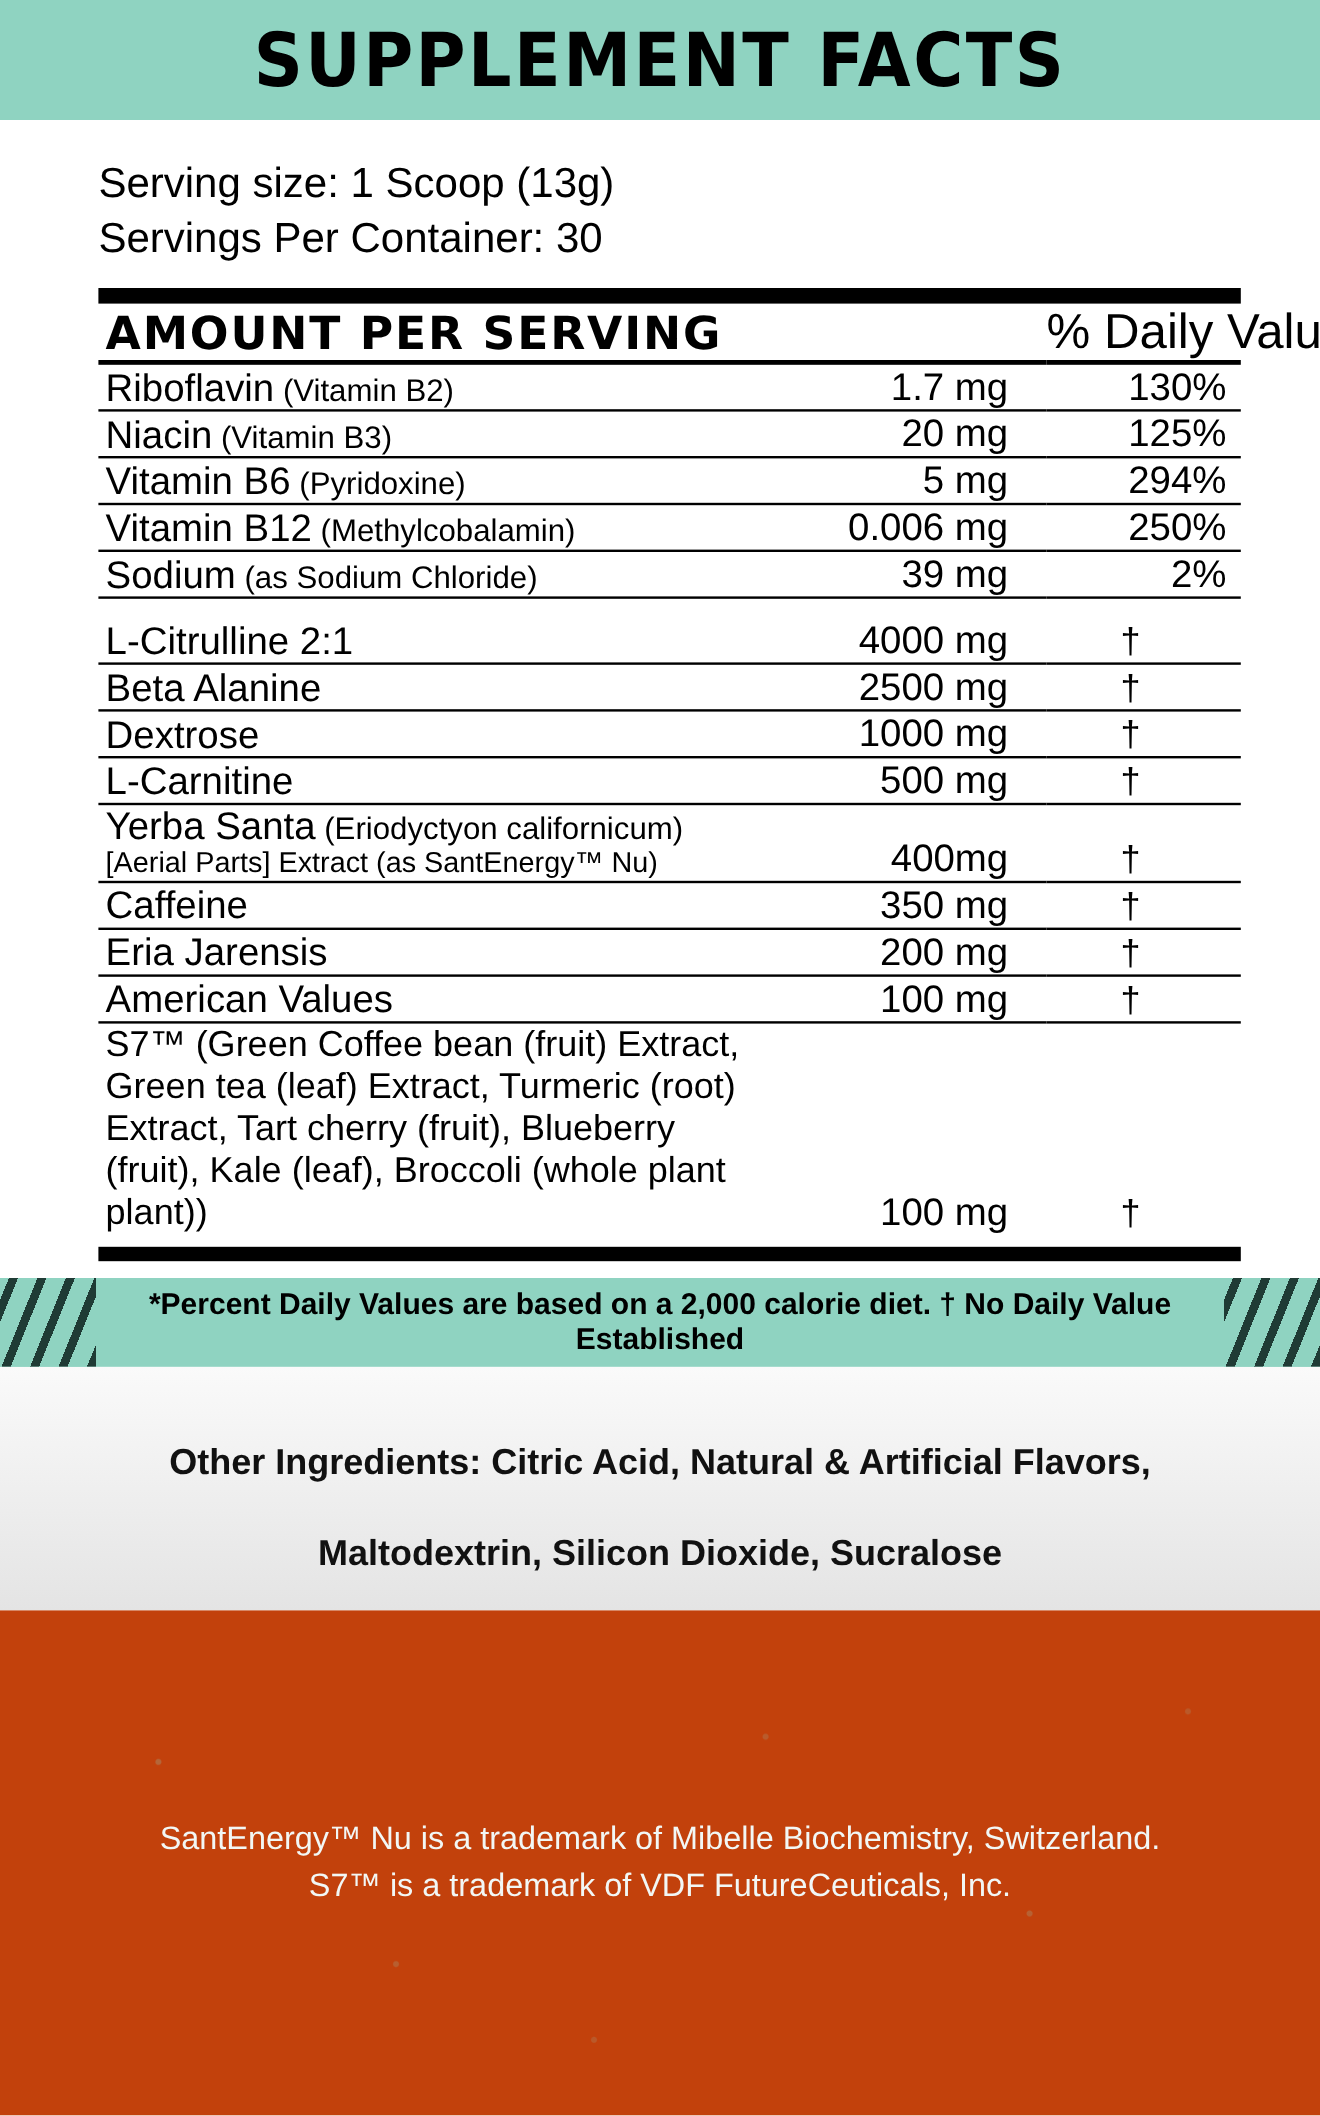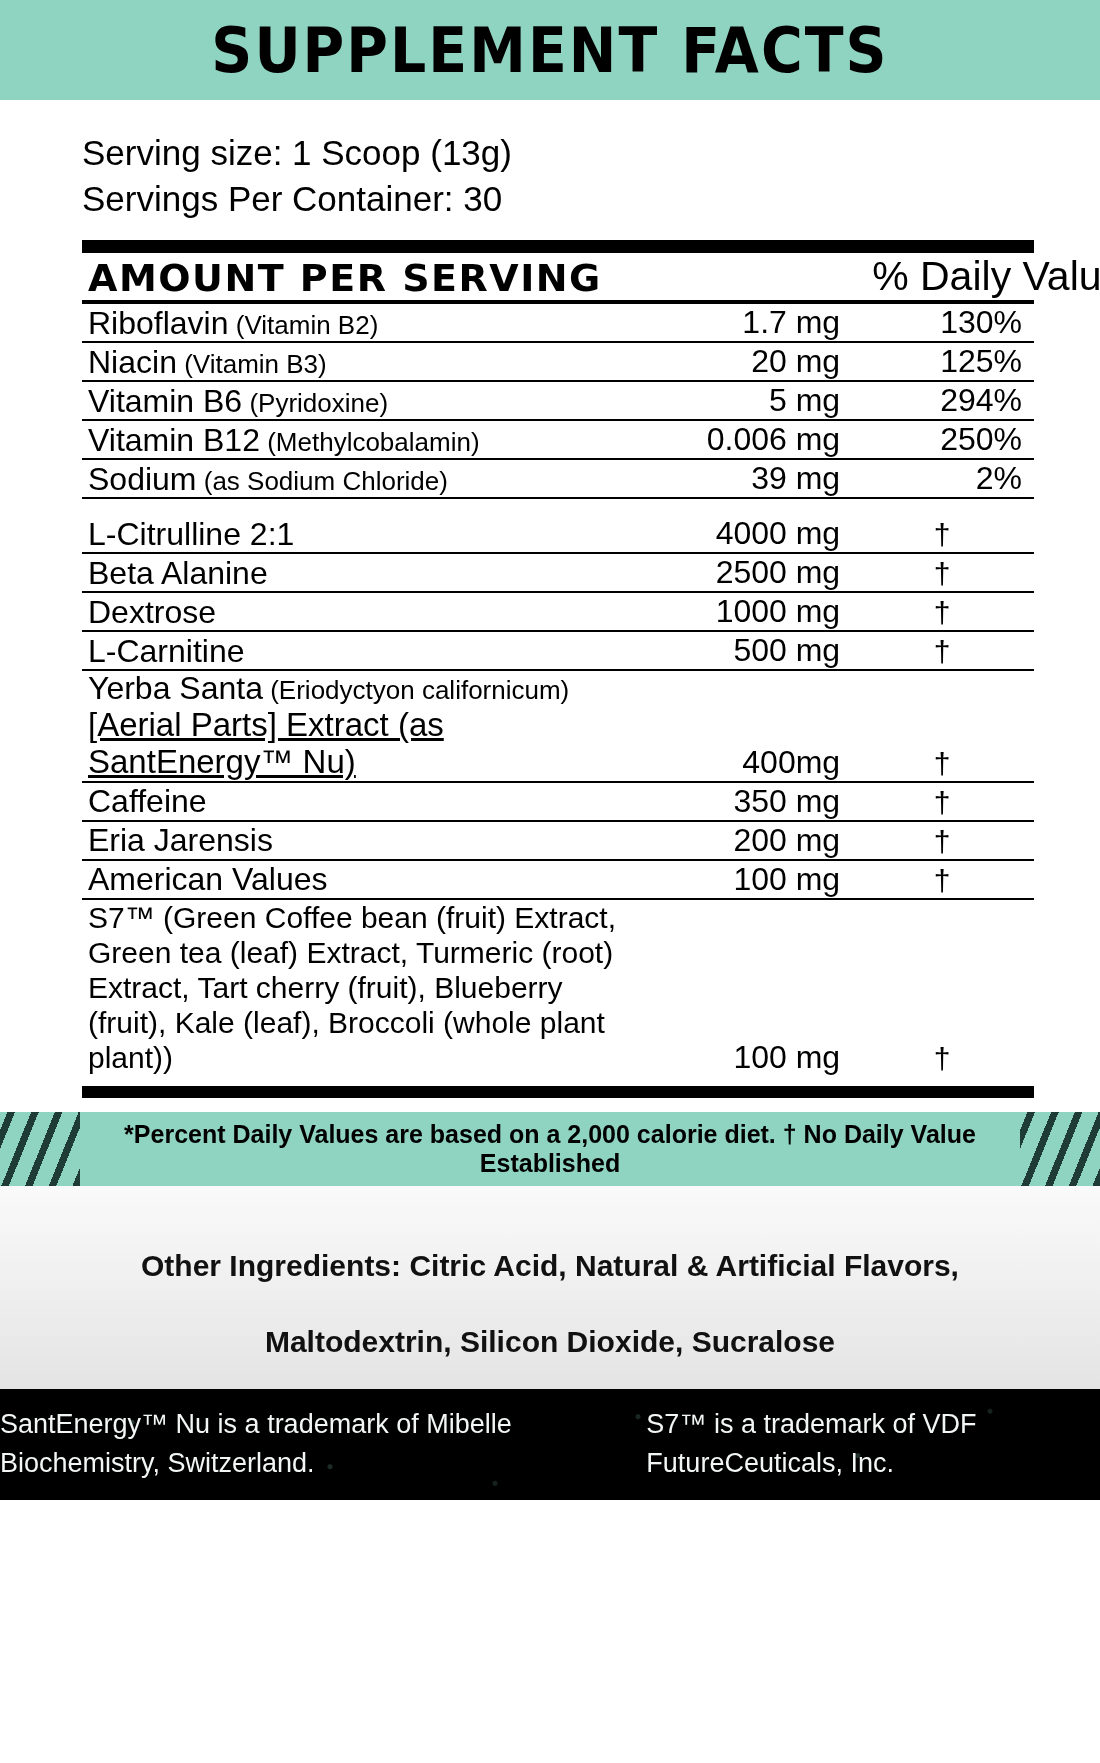--- a/index.html
+++ b/index.html
@@ -9,21 +9,21 @@
   }
   body {
     width: 1100px;
     height: 1763px;
     font-family: "Liberation Sans", sans-serif;
     color: #000000;
     overflow: hidden;
   }
   .panel {
     width: 1100px;
-    height: 1500px;
+    height: 1763px;
     background: #ffffff;
     position: relative;
     display: flex;
     flex-direction: column;
   }
 
   
   .header-band {
     background: #8fd3c1;
     height: 100px;
@@ -106,23 +106,22 @@
   }
   .row .nm {
     font-size: 32px;
     line-height: 1.12;
     padding-left: 6px !important;
   }
   .row .nm .sub {
     font-size: 26px;
   }
   .row .nm .sub2 {
-    font-size: 33px;
+    font-size: 24px;
     display: block;
-    text-decoration: underline;
   }
   .row .amt {
     font-size: 32px;
     text-align: right;
     padding-right: 32px !important;
     white-space: nowrap;
   }
   .row .dv {
     font-size: 32px;
     text-align: right;
@@ -187,26 +186,27 @@
   .other-text {
     font-size: 30px;
     line-height: 1.35;
     font-weight: 600;
     color: #111;
     margin-top: 36px;
   }
 
   
   .tm-band {
-    background: #000000;
+    background: #c2410c;
     flex: 1 1 auto;
     display: flex;
+    flex-direction: column;
     align-items: center;
     justify-content: center;
-    text-align: left;
+    text-align: right;
     position: relative;
     overflow: hidden;
   }
   .tm-band::after {
     content: "";
     position: absolute;
     inset: 0;
     background:
       radial-gradient(circle at 12% 30%, rgba(143,211,193,.25) 0 2px, transparent 3px),
       radial-gradient(circle at 30% 70%, rgba(143,211,193,.20) 0 2px, transparent 3px),

